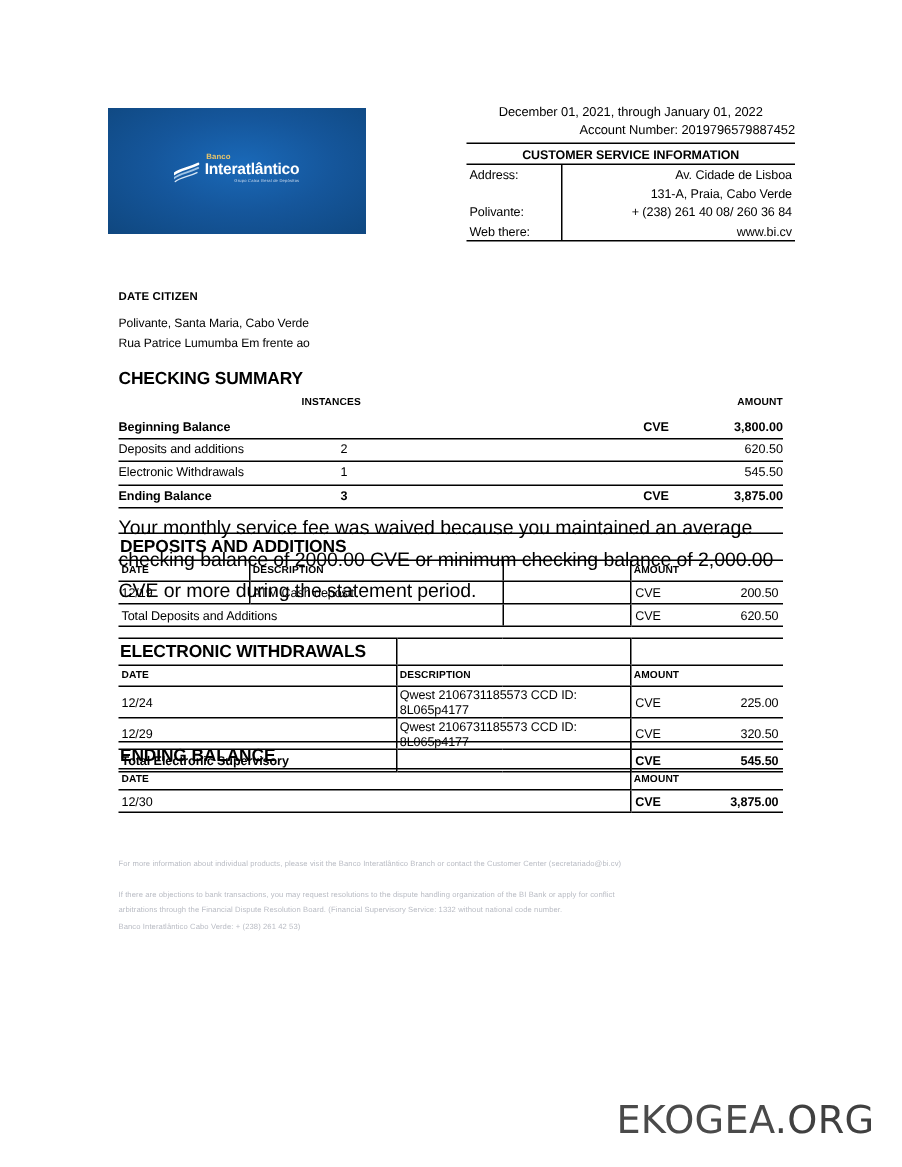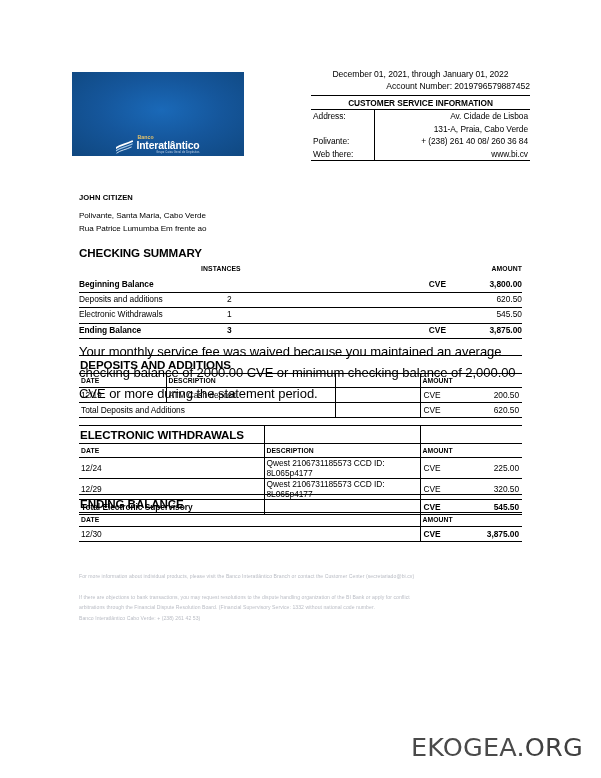--- a/index.html
+++ b/index.html
@@ -32,21 +32,21 @@
   }
   .logo-box {
     position: absolute;
     left: 72px;
     top: 4px;
     width: 172px;
     height: 84px;
     background: #15569b;
     background: radial-gradient(ellipse at 52% 45%, #1a69b8 0%, #15569b 48%, #0f477f 100%);
     display: flex;
-    align-items: flex-end;
+    align-items: center;
     justify-content: center;
   }
   .logo-mark {
     display: flex;
     align-items: center;
     gap: 3px;
     transform: translateY(-1px);
   }
   .logo-waves {
     width: 17px;
@@ -367,21 +367,21 @@
         </div>
         <div class="csi-row">
           <div class="csi-label">Web there:</div>
           <div class="csi-value">www.bi.cv</div>
         </div>
       </div>
     </div>
   </div>
 
   <div class="customer">
-    <div class="cust-name">JOHN CITIZEN</div>
+    <div class="cust-name">DATE CITIZEN</div>
     <div class="cust-line">Polivante, Santa Maria, Cabo Verde</div>
     <div class="cust-line">Rua Patrice Lumumba Em frente ao</div>
   </div>
 
   <div class="summary">
     <div class="sect-title">CHECKING SUMMARY</div>
 
     <div class="sum-head">
       <div class="sum-col-inst">INSTANCES</div>
       <div class="sum-col-amt">AMOUNT</div>

